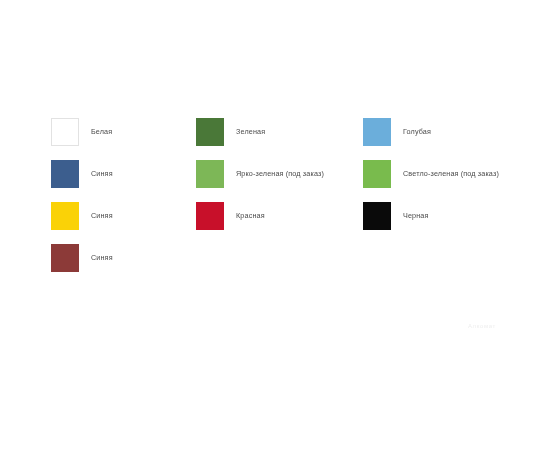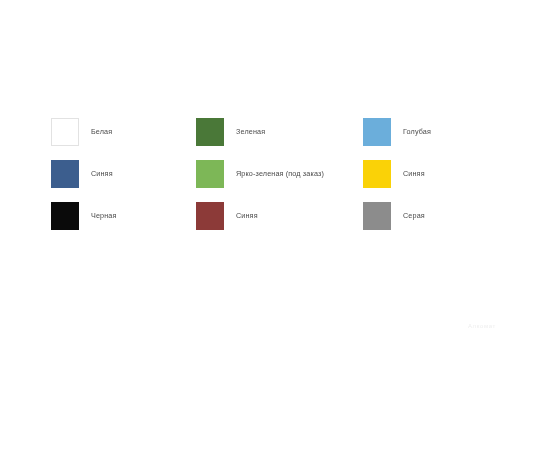--- a/index.html
+++ b/index.html
@@ -100,43 +100,47 @@
     <div class="color-item">
       <span class="swatch" style="background-color: rgb(60, 94, 142);"></span>
       <span class="swatch-label">Синяя</span>
     </div>
 
     <div class="color-item">
       <span class="swatch" style="background-color: rgb(125, 183, 87);"></span>
       <span class="swatch-label">Ярко-зеленая (под заказ)</span>
     </div>
 
+    <div class="color-item">
+      <span class="swatch" style="background-color: rgb(121, 187, 77);"></span>
+      <span class="swatch-label">Светло-зеленая (под заказ)</span>
+    </div>
 
 
 
     <div class="color-item">
       <span class="swatch" style="background-color: rgb(250, 210, 7);"></span>
       <span class="swatch-label">Синяя</span>
     </div>
 
+    <div class="color-item">
+      <span class="swatch" style="background-color: rgb(200, 16, 42);"></span>
+      <span class="swatch-label">Красная</span>
+    </div>
 
     <div class="color-item">
       <span class="swatch" style="background-color: rgb(10, 10, 10);"></span>
       <span class="swatch-label">Черная</span>
     </div>
 
     <div class="color-item">
       <span class="swatch" style="background-color: rgb(140, 58, 56);"></span>
       <span class="swatch-label">Синяя</span>
     </div>
 
-    <div class="color-item">
-      <span class="swatch" style="background-color: rgb(140, 140, 140);"></span>
-      <span class="swatch-label">Серая</span>
-    </div>
 
     <div class="color-item empty">
       <span class="swatch"></span>
       <span class="swatch-label"></span>
     </div>
 
     <div class="color-item empty">
       <span class="swatch"></span>
       <span class="swatch-label"></span>
     </div>

